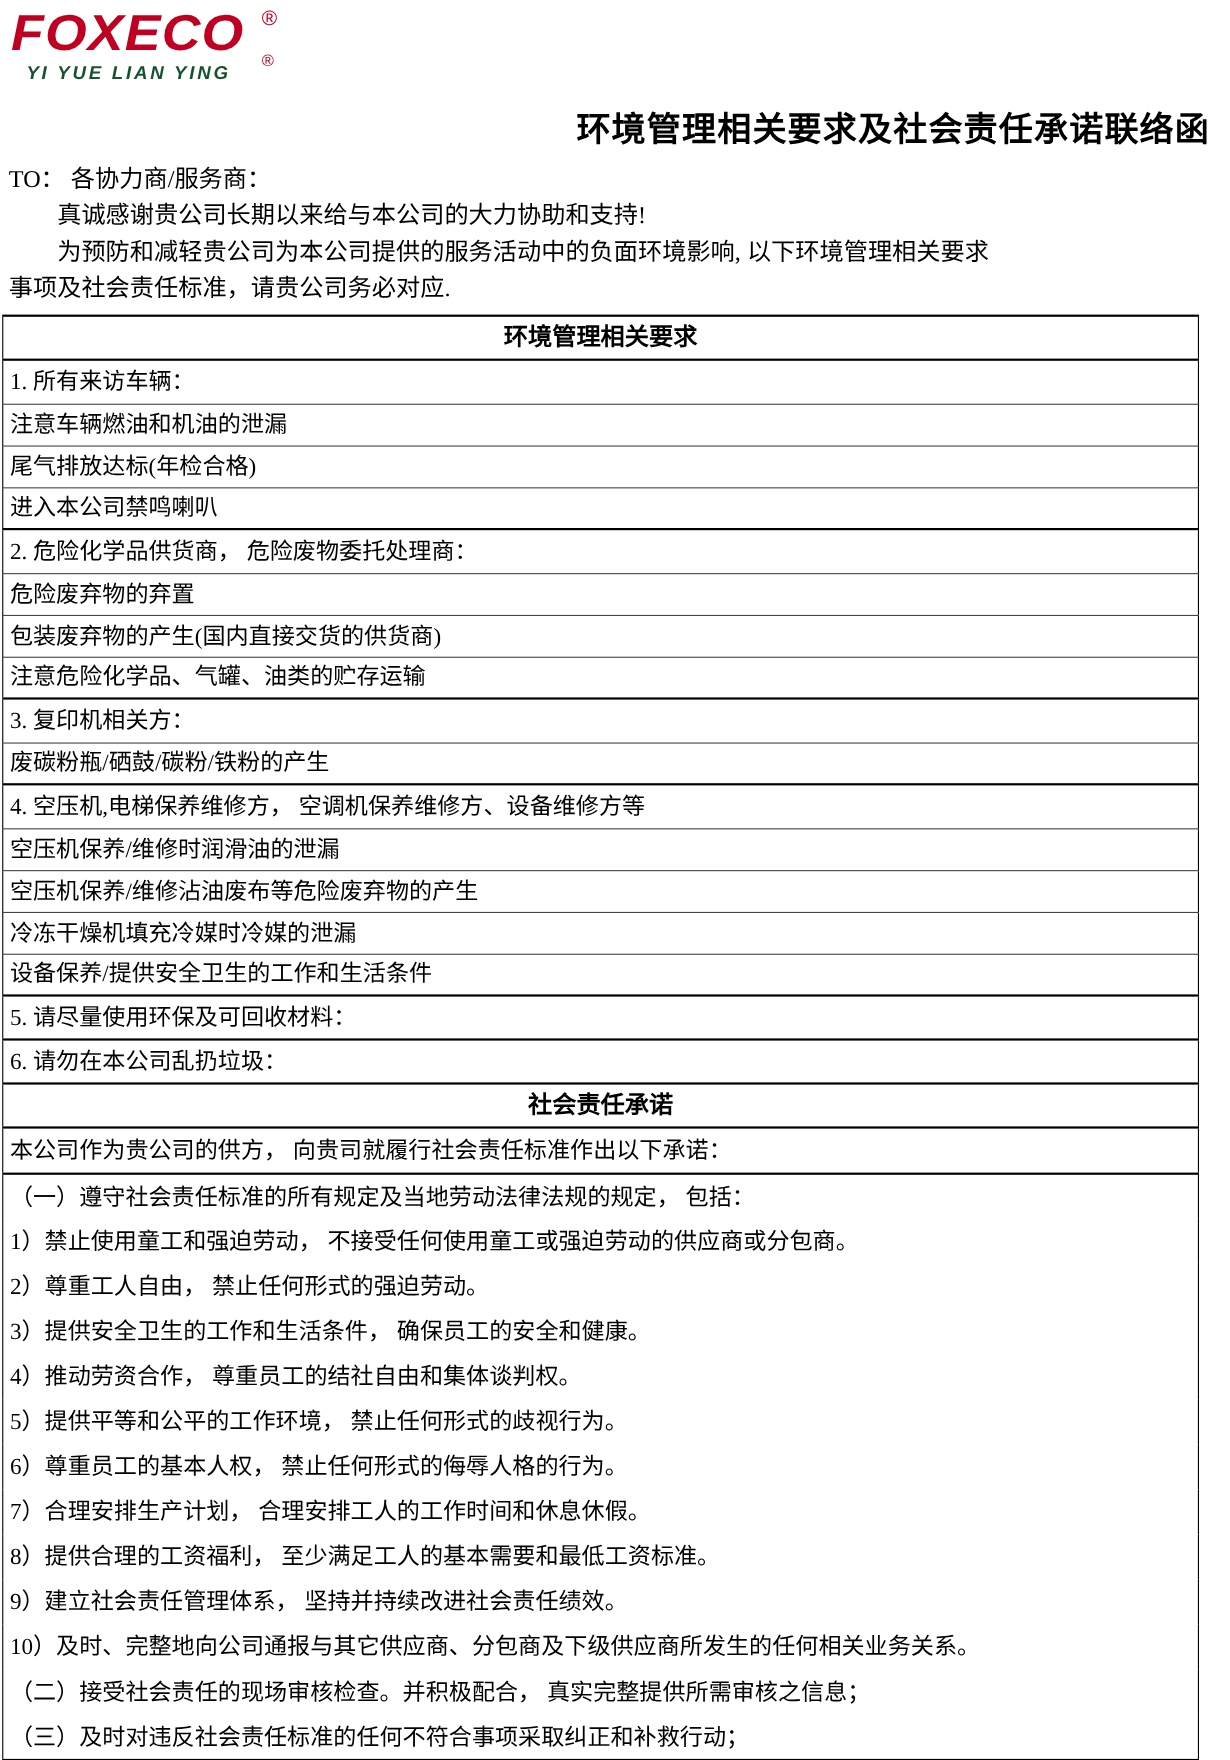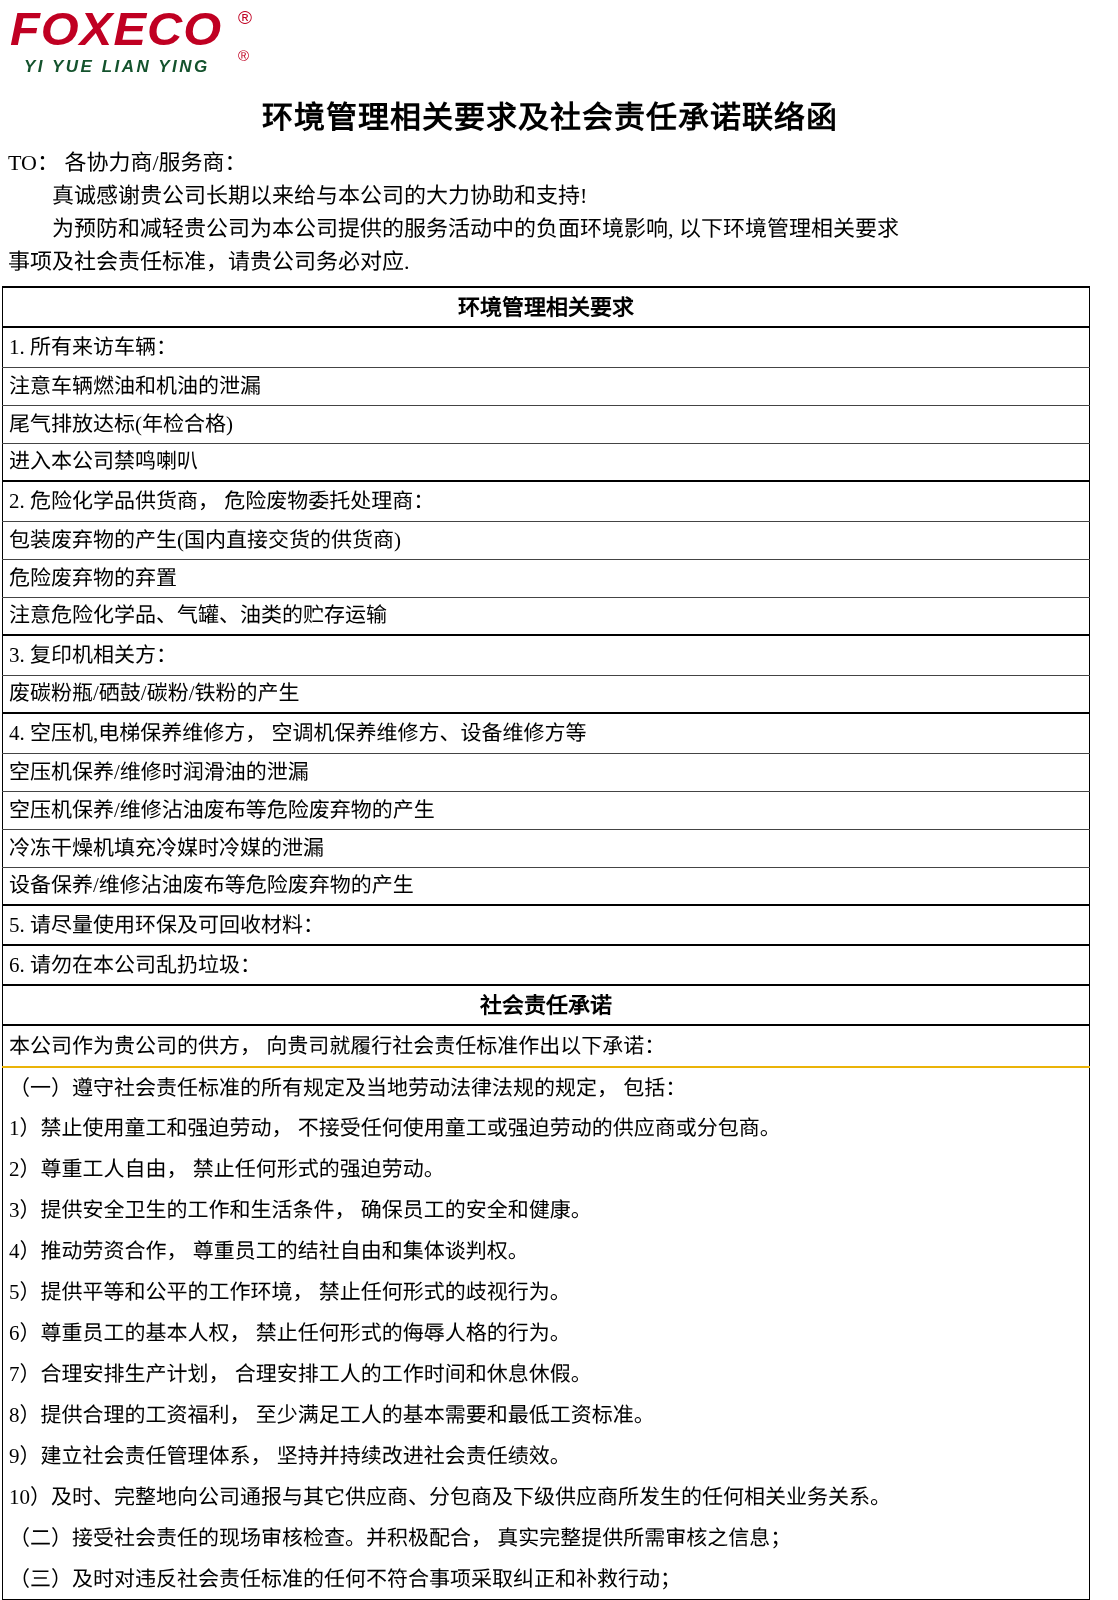--- a/index.html
+++ b/index.html
@@ -75,21 +75,21 @@
     font-weight: normal;
     color: #C00022;
   }
 
   
   .doc-title {
     position: absolute;
     left: 0;
     top: 92px;
     width: 1100px;
-    text-align: center;
+    text-align: right;
     font-family: "DejaVu Sans", "Liberation Sans", sans-serif;
     font-weight: bold;
     font-size: 31px;
     letter-spacing: 1px;
     white-space: nowrap;
   }
 
   
   .intro {
     position: absolute;
@@ -140,21 +140,21 @@
     height: 40px;
   }
   td.group-last {
     border-bottom: 2.5px solid #000;
   }
   td.sub-item {
     height: 38px;
   }
   td.commit-intro {
     height: 42px;
-    border-bottom: 2px solid #eab308;
+    border-bottom: 2px solid #000000;
   }
   td.commit-item {
     height: 41px;
     border-top: none;
     border-bottom: none;
   }
   td.commit-item.first { border-top: none; }
   td.commit-item.ruled-bottom { border-bottom: 2.5px solid #000; }
   .lvl1 { padding-left: 4px; margin-top: 15px; }
   .lvl2b { padding-left: 48px; margin-top: 47px; }
@@ -196,26 +196,26 @@
         <tr>
           <td class="sub-item lvl1">尾气排放达标(年检合格)</td>
         </tr>
         <tr>
           <td class="sub-item lvl1 group-last">进入本公司禁鸣喇叭</td>
         </tr>
         <tr>
           <td class="group-start lvl1">2. 危险化学品供货商， 危险废物委托处理商：</td>
         </tr>
         <tr>
+          <td class="sub-item lvl1">危险废弃物的弃置</td>
+        </tr>
+        <tr>
           <td class="sub-item lvl1">包装废弃物的产生(国内直接交货的供货商)</td>
         </tr>
         <tr>
-          <td class="sub-item lvl1">危险废弃物的弃置</td>
-        </tr>
-        <tr>
           <td class="sub-item lvl1 group-last">注意危险化学品、气罐、油类的贮存运输</td>
         </tr>
         <tr>
           <td class="group-start lvl1">3. 复印机相关方：</td>
         </tr>
         <tr>
           <td class="sub-item lvl1 group-last">废碳粉瓶/硒鼓/碳粉/铁粉的产生</td>
         </tr>
         <tr>
           <td class="group-start lvl1">4. 空压机,电梯保养维修方， 空调机保养维修方、设备维修方等</td>
@@ -223,21 +223,21 @@
         <tr>
           <td class="sub-item lvl1">空压机保养/维修时润滑油的泄漏</td>
         </tr>
         <tr>
           <td class="sub-item lvl1">空压机保养/维修沾油废布等危险废弃物的产生</td>
         </tr>
         <tr>
           <td class="sub-item lvl1">冷冻干燥机填充冷媒时冷媒的泄漏</td>
         </tr>
         <tr>
-          <td class="sub-item lvl1 group-last">设备保养/维修沾油废布等危险废弃物的产生</td>
+          <td class="sub-item lvl1 group-last">设备保养/提供安全卫生的工作和生活条件</td>
         </tr>
         <tr>
           <td class="group-start lvl1 group-last">5. 请尽量使用环保及可回收材料：</td>
         </tr>
         <tr>
           <td class="group-start lvl1 group-last">6. 请勿在本公司乱扔垃圾：</td>
         </tr>
 
       <tr>
         <td class="section-head">社会责任承诺</td>

